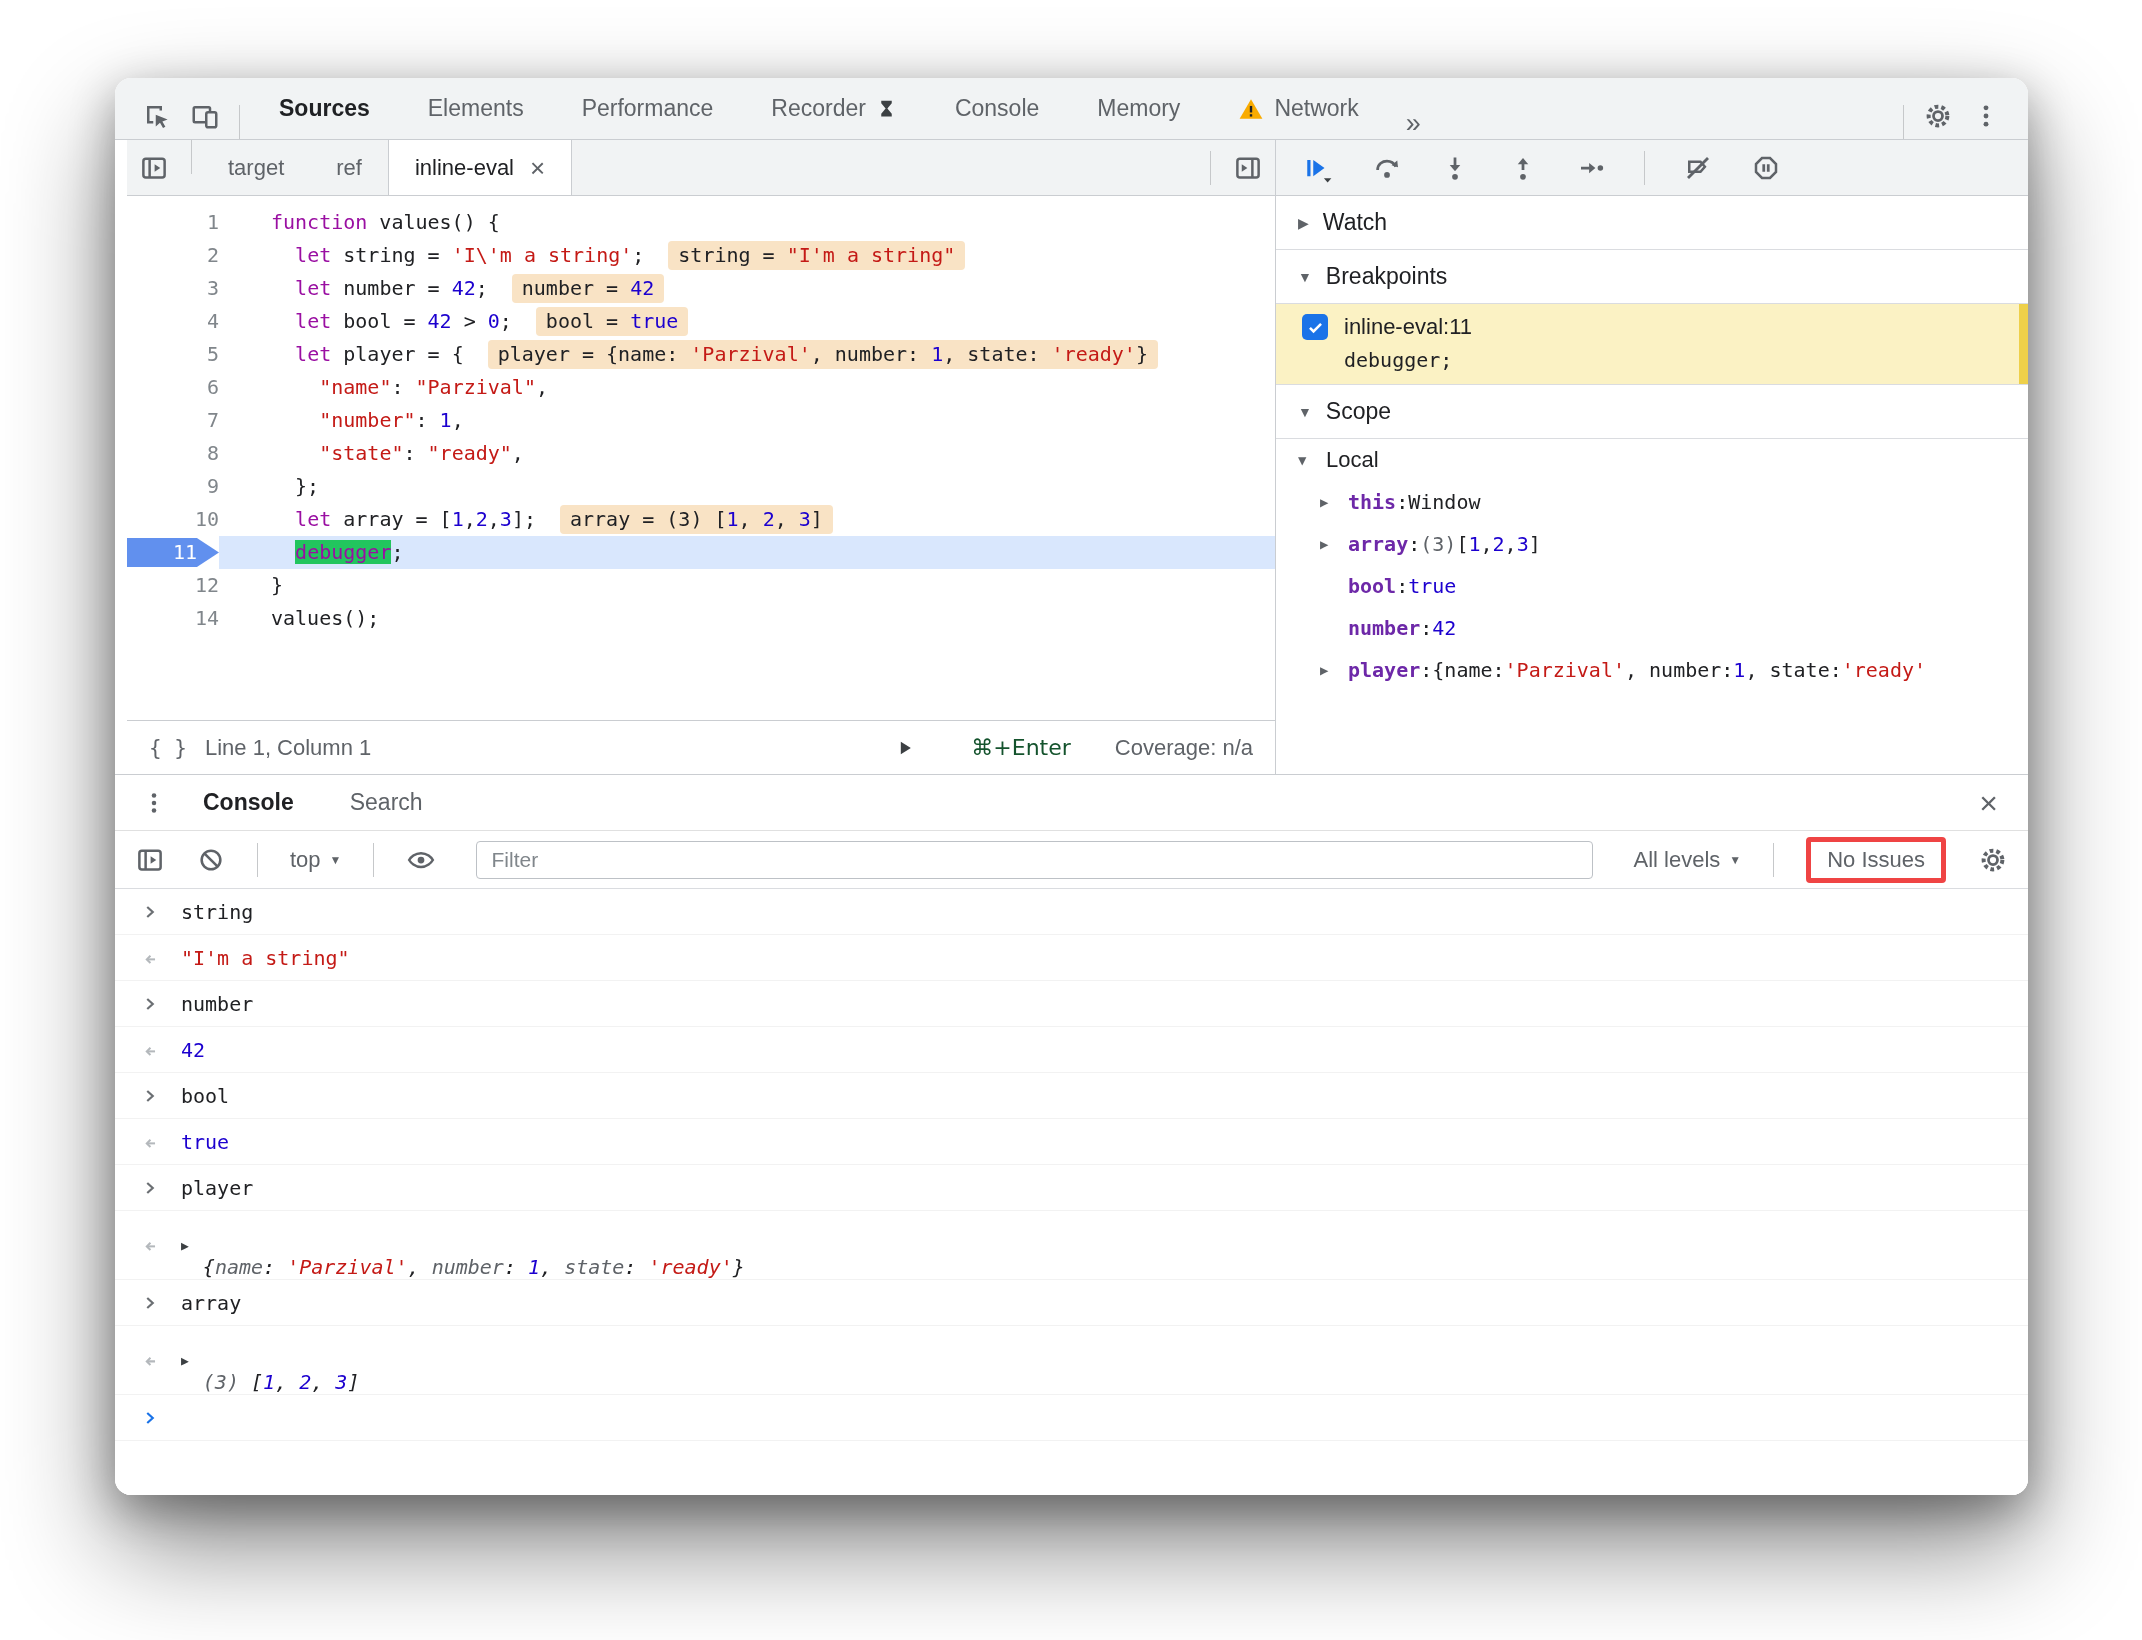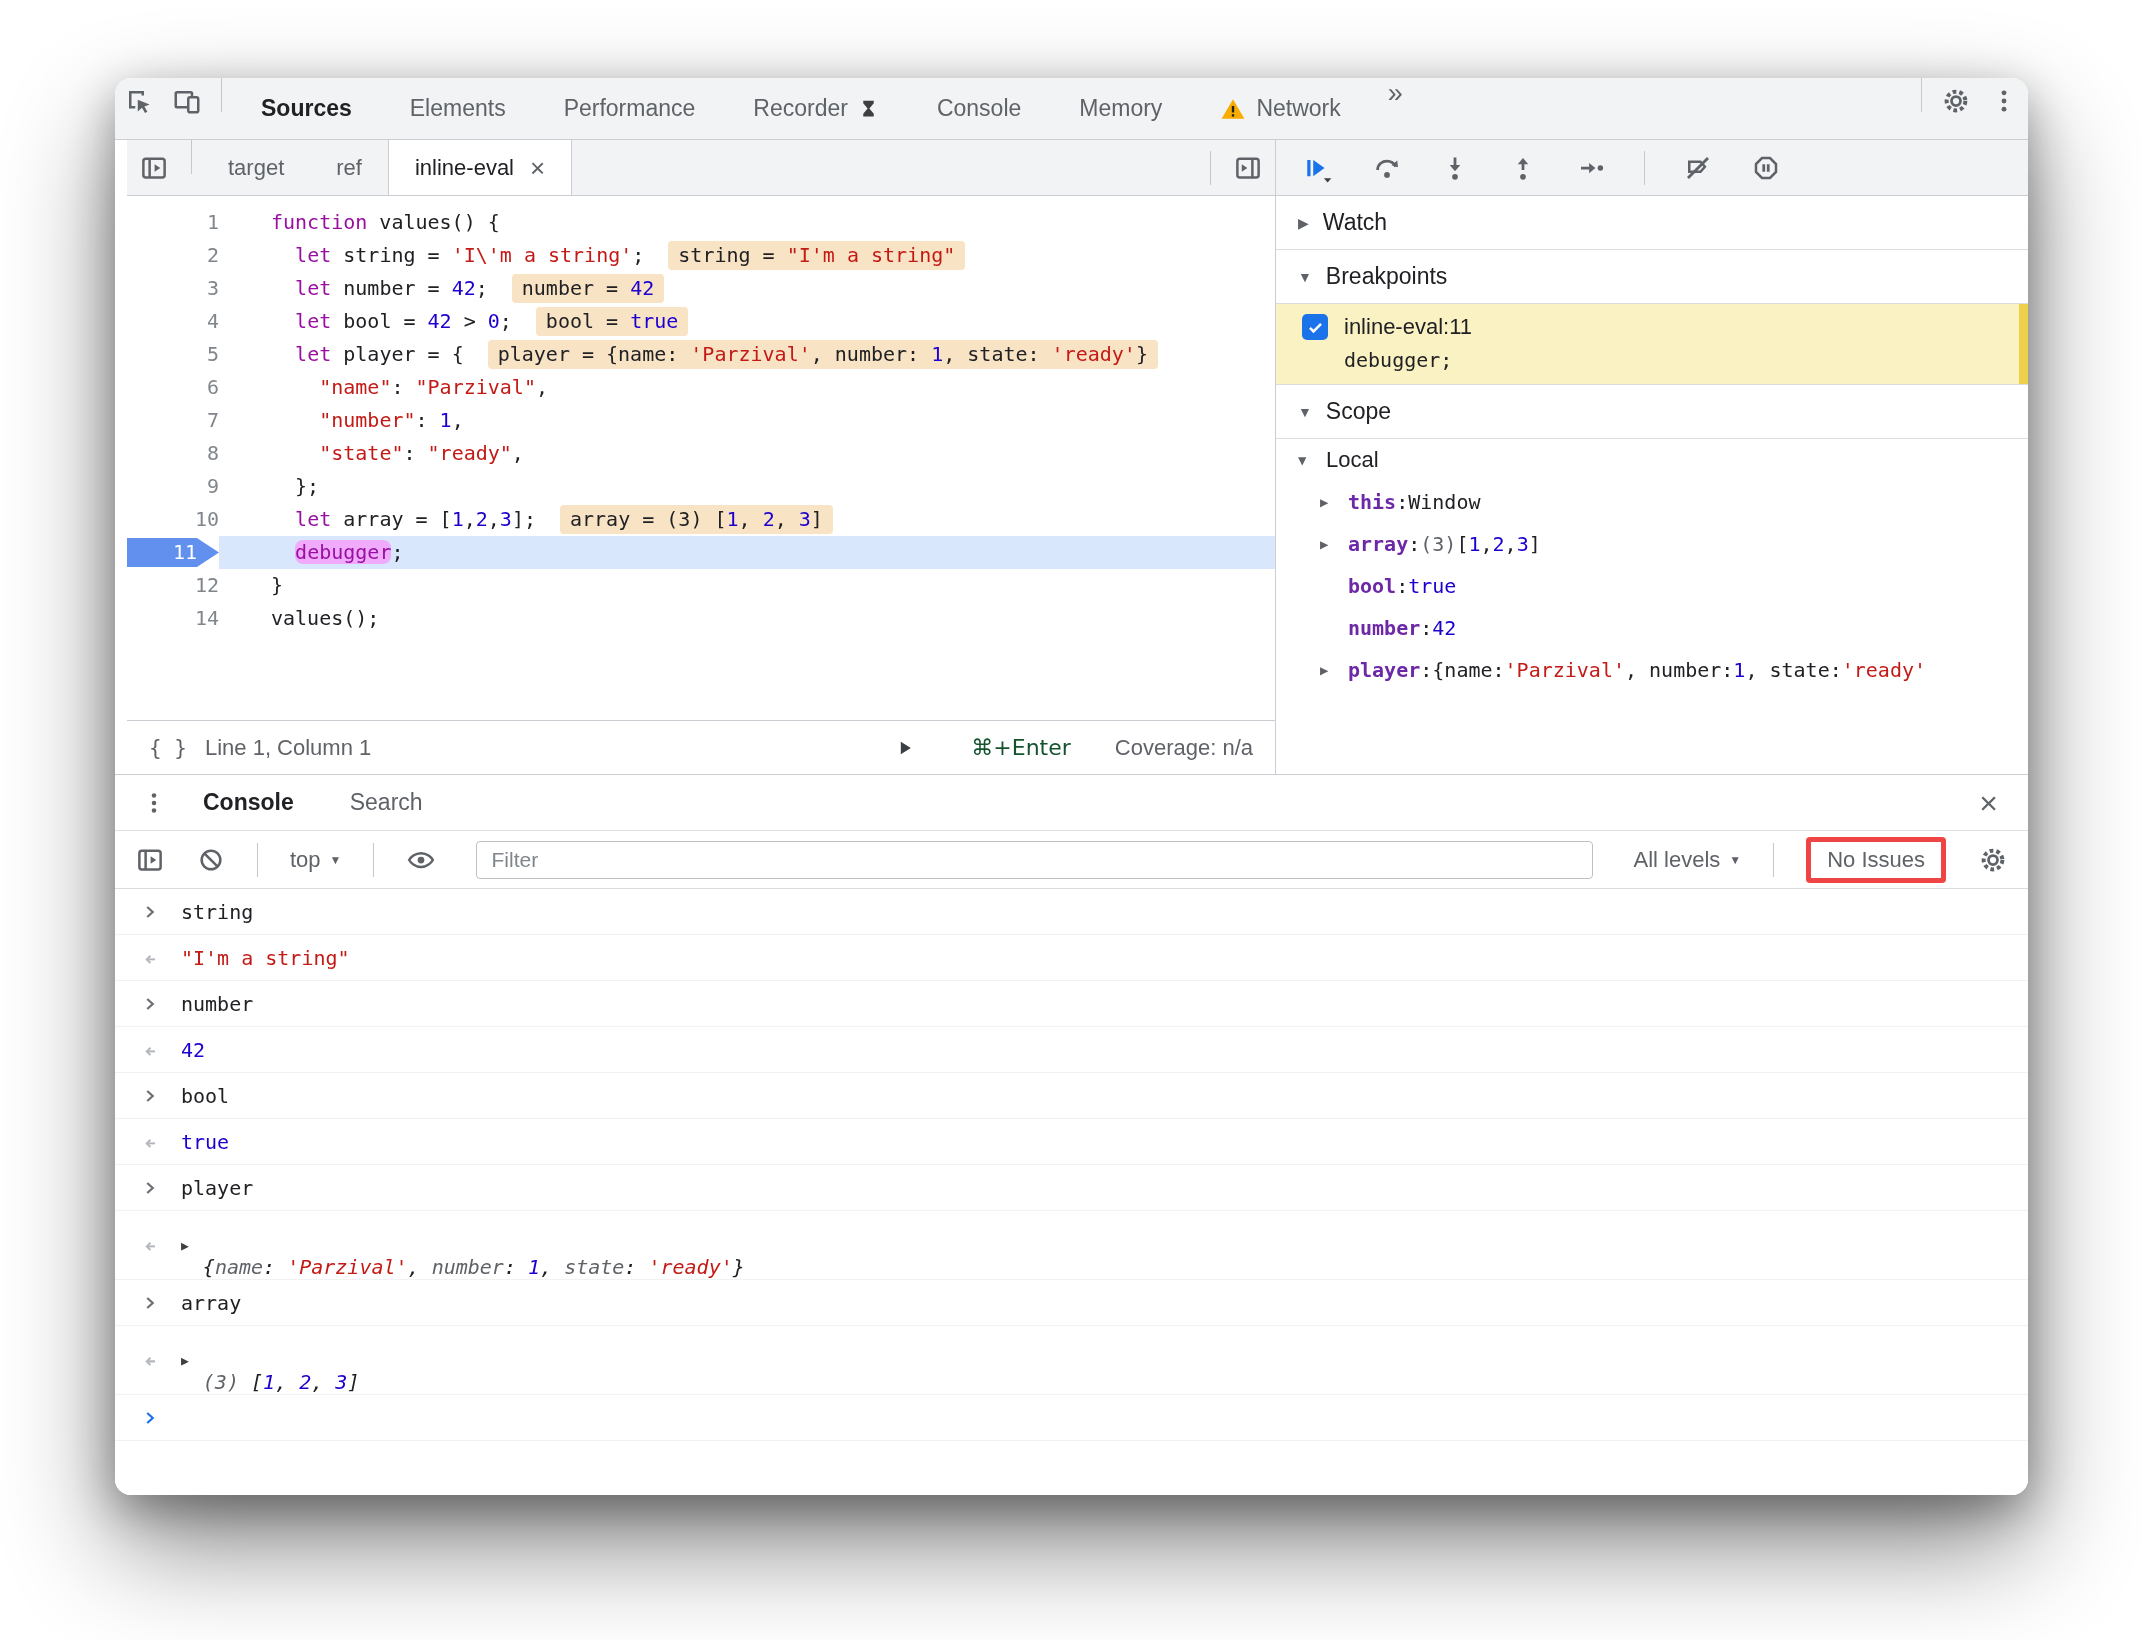--- a/index.html
+++ b/index.html
@@ -10,21 +10,21 @@
     border-radius:16px; overflow:hidden; background:#fff; display:flex; flex-direction:column;
     box-shadow:0 50px 110px rgba(0,0,0,.48), 0 14px 45px rgba(0,0,0,.32);
   }
   
   .titlebar { height:52px; background:#3a3634; position:relative; display:flex; align-items:center; flex:none; }
   .lights { position:absolute; left:26px; top:0; bottom:0; display:flex; align-items:center; gap:14px; }
   .light { width:19px; height:19px; border-radius:50%; }
   .light.red{ background:#ff5f57; } .light.yellow{ background:#febc2e; } .light.green{ background:#28c840; }
   .title { position:absolute; left:0; right:0; text-align:center; color:#dcdad8; font-size:24px; font-weight:700; }
   
-  .toolbar { height:62px; background:#f1f3f4; border-bottom:1px solid #cacdd1; display:flex; align-items:flex-start; padding:0 0; flex:none; }
+  .toolbar { height:62px; background:#f1f3f4; border-bottom:1px solid #cacdd1; display:flex; align-items:flex-end; padding:0 18px; flex:none; }
   .tb-btn { width:48px; height:46px; display:flex; align-items:center; justify-content:center; border-radius:4px; flex:none; }
   .vsep { width:1px; height:34px; background:#c6c8ca; margin:0 10px; flex:none; }
   .tabs { display:flex; align-items:center; height:100%; }
   .tab { display:flex; align-items:center; height:100%; padding:0 29px; font-size:23px; color:#5f6368; gap:10px; }
   .tab.active { color:#202124; font-weight:700; }
   .tab-icon { display:flex; align-items:center; }
   .overflow-btn { font-size:27px; color:#5f6368; padding:0 18px; }
   .tb-spacer { flex:1; }
   
   .content { height:634px; display:flex; flex:none; min-height:0; }
@@ -44,21 +44,21 @@
   .cl .code { flex:1; padding-left:52px; color:#202124; }
   .cl.exec .code { background:#d9e7fd; }
   .exec-g { display:flex; }
   .arrow { margin-left:auto; width:92px; height:29px; margin-top:2px; background:#6190ee; color:#fff;
            clip-path:polygon(0 0,76% 0,100% 50%,76% 100%,0 100%);
            display:flex; align-items:center; justify-content:flex-end; padding-right:22px; }
   .badge { display:inline-block; background:#f9e3c5; border-radius:4px; padding:0 10px; margin-left:24px;
            height:29px; line-height:29px; vertical-align:middle; position:relative; top:-1px; }
   .tk-p{ color:#202124; } .tk-k{ color:#9a0fa2; } .tk-s{ color:#c41a16; } .tk-n{ color:#1c00cf; }
   .tk-g{ color:#5f6368; } .tk-v{ color:#6d28a8; font-weight:700; }
-  .tk-ksel{ color:#9a0fa2; background:#f0abfc; border-radius:8px; }
+  .tk-ksel{ color:#9a0fa2; background:#22c55e; border-radius:0; }
   
   .statusbar { height:54px; border-top:1px solid #cacdd1; background:#fff; display:flex; align-items:center;
                padding:0 22px; gap:18px; font-size:22px; color:#5f6368; flex:none; }
   .pp-icon { font-family:"DejaVu Sans Mono",monospace; font-size:21px; color:#5f6368; }
   .sb-right { margin-left:auto; display:flex; align-items:center; gap:44px; }
   .run-group { display:flex; align-items:center; gap:12px; }
   .cmd-text { font-family:"DejaVu Sans",sans-serif; color:#14532d;margin-left:44px; }
   
   .debugbar { height:56px; background:#f1f3f4; border-bottom:1px solid #cacdd1; display:flex; align-items:center;
               padding:0 24px; gap:38px; flex:none; }

